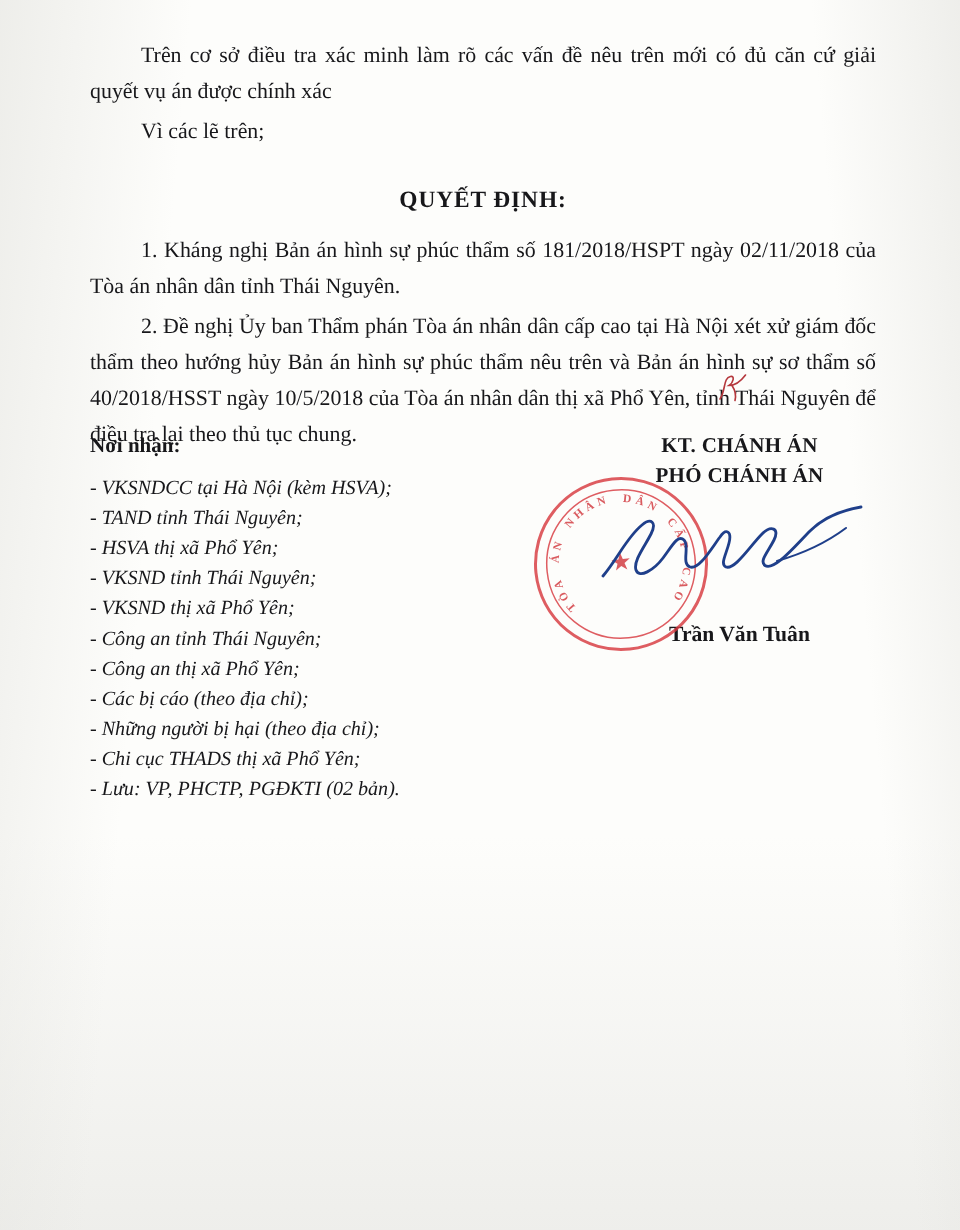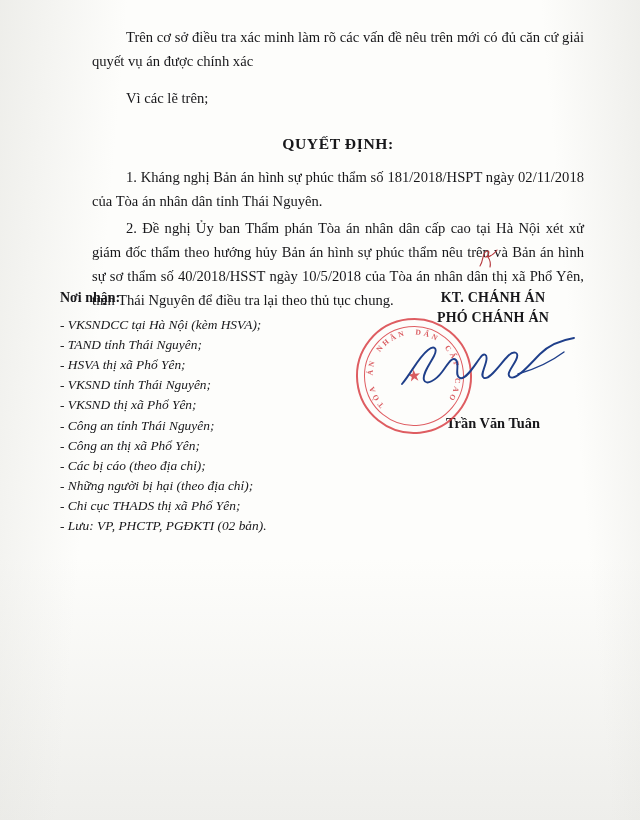--- a/index.html
+++ b/index.html
@@ -25,36 +25,36 @@
       linear-gradient(265deg, rgba(220,220,215,0.45) 0%, rgba(255,255,255,0) 14%),
       linear-gradient(180deg, rgba(255,255,255,0) 68%, rgba(226,226,222,0.55) 100%);
     pointer-events: none;
   }
   #doc {
     position: absolute;
     left: 0;
     top: 0;
     width: 640px;
     height: 820px;
-    padding: 26px 56px 0 92px;
+    padding: 26px 56px 0 60px;
     box-sizing: border-box;
   }
 
   .para {
     font-size: 14.6px;
     line-height: 1.62;
     text-align: justify;
     margin: 0 0 4px 0;
   }
   .para .indent { display: inline-block; width: 34px; }
 
   .vicacle {
     font-size: 14.6px;
     line-height: 1.62;
-    margin: 14px 0 0 0;
+    margin: 4px 0 0 0;
     text-indent: 34px;
   }
 
   .title {
     text-align: center;
     font-weight: bold;
     font-size: 15.6px;
     letter-spacing: 0.6px;
     margin: 24px 0 12px 0;
   }

